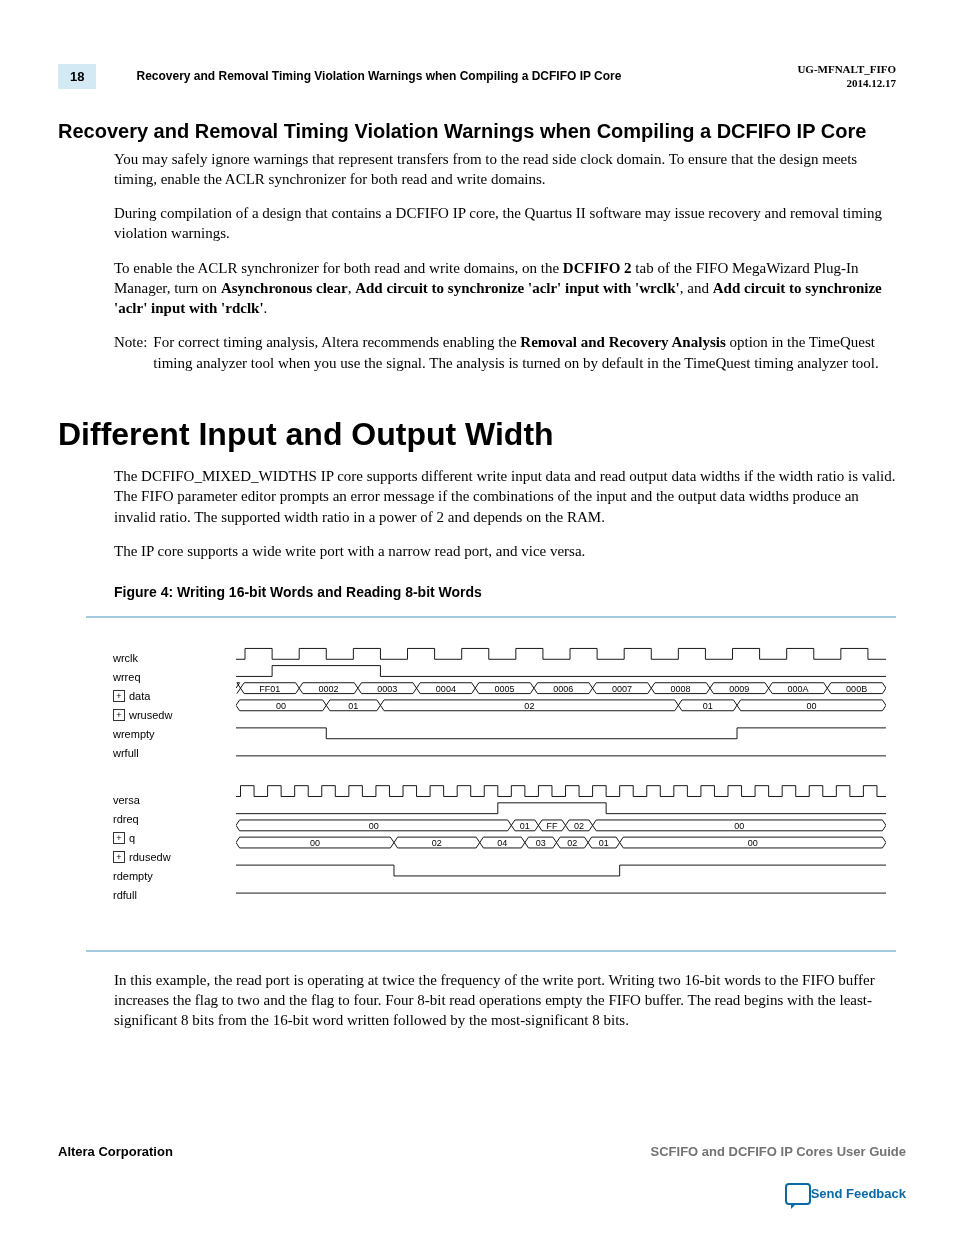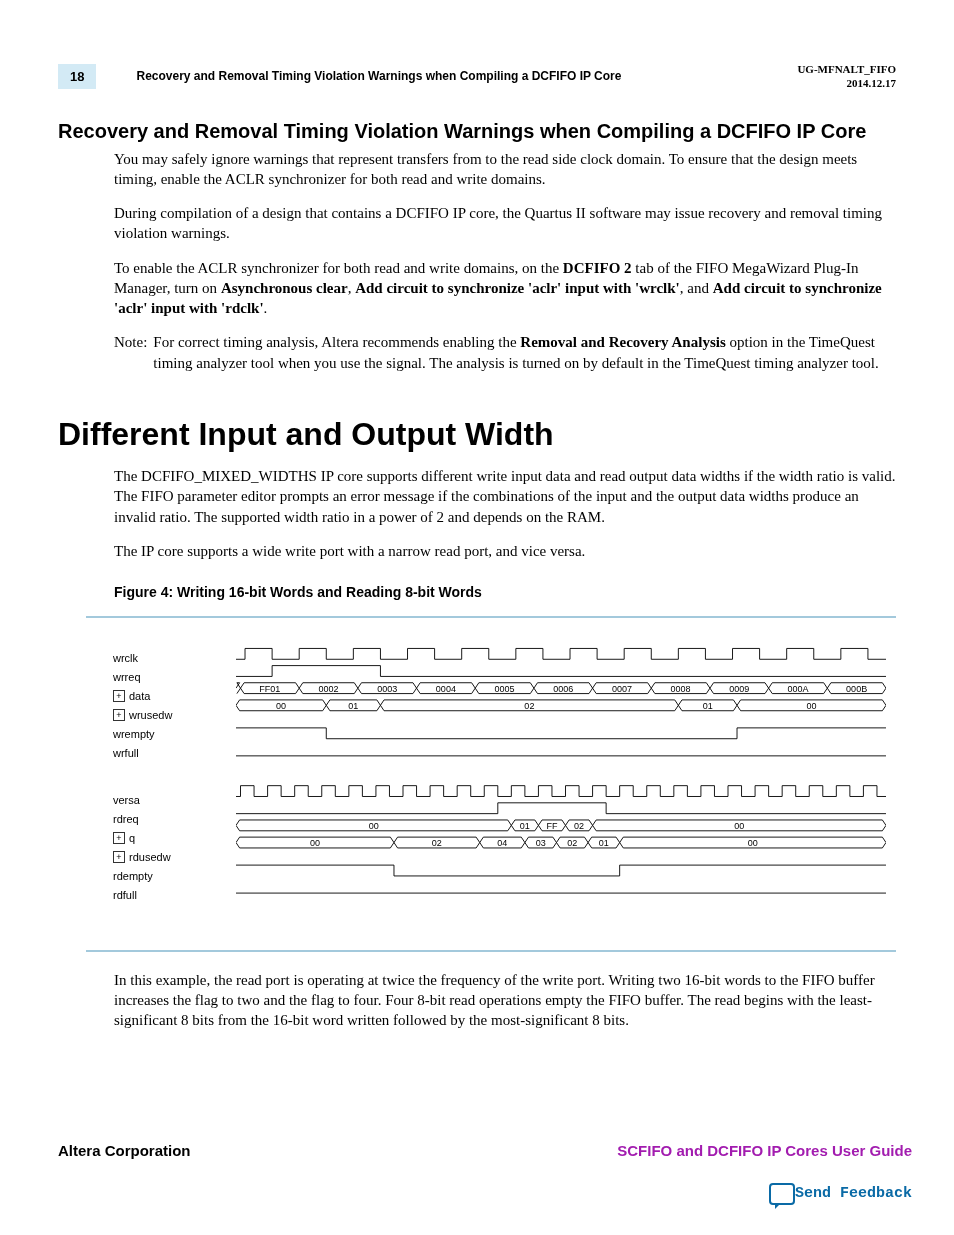--- a/index.html
+++ b/index.html
@@ -107,28 +107,28 @@
     position:absolute;
     left: 150px;
     right: 10px;
     top: 10px;
     bottom: 10px;
   }
   .hr-top { border:none; border-top:2px solid #a3c9dc; margin: 0 0 6px 28px;}
   .hr-bot { border:none; border-top:2px solid #a3c9dc; margin: 6px 0 18px 28px;}
   .footer {
     position: absolute;
-    left: 58px; right: 42px;
+    left: 58px; right: 48px;
     bottom: 30px;
     font-family: "Myriad Pro", Arial, sans-serif;
-    font-size: 15px;
+    font-size: 13px;
   }
   .footer-row1 { display:flex; justify-content:space-between; font-weight:700; }
-  .footer-link { color:#a21caf; }
-  .footer-row2 { display:flex; justify-content:flex-end; align-items:center; margin-top:22px; font-weight:700; color:#0a6aa6;font-family:Liberation Mono, monospace;}
+  .footer-link { color:#737373; }
+  .footer-row2 { display:flex; justify-content:flex-end; align-items:center; margin-top:22px; font-weight:700; color:#0a6aa6;}
   .feedback-icon {
     width:22px; height:18px; border:2px solid #0a6aa6; border-radius:4px; position:relative;
   }
   .feedback-icon::after{
     content:""; position:absolute; left:4px; bottom:-6px;
     border-left:6px solid #0a6aa6; border-bottom:6px solid transparent;
   }
 </style>
 </head>
 <body>

